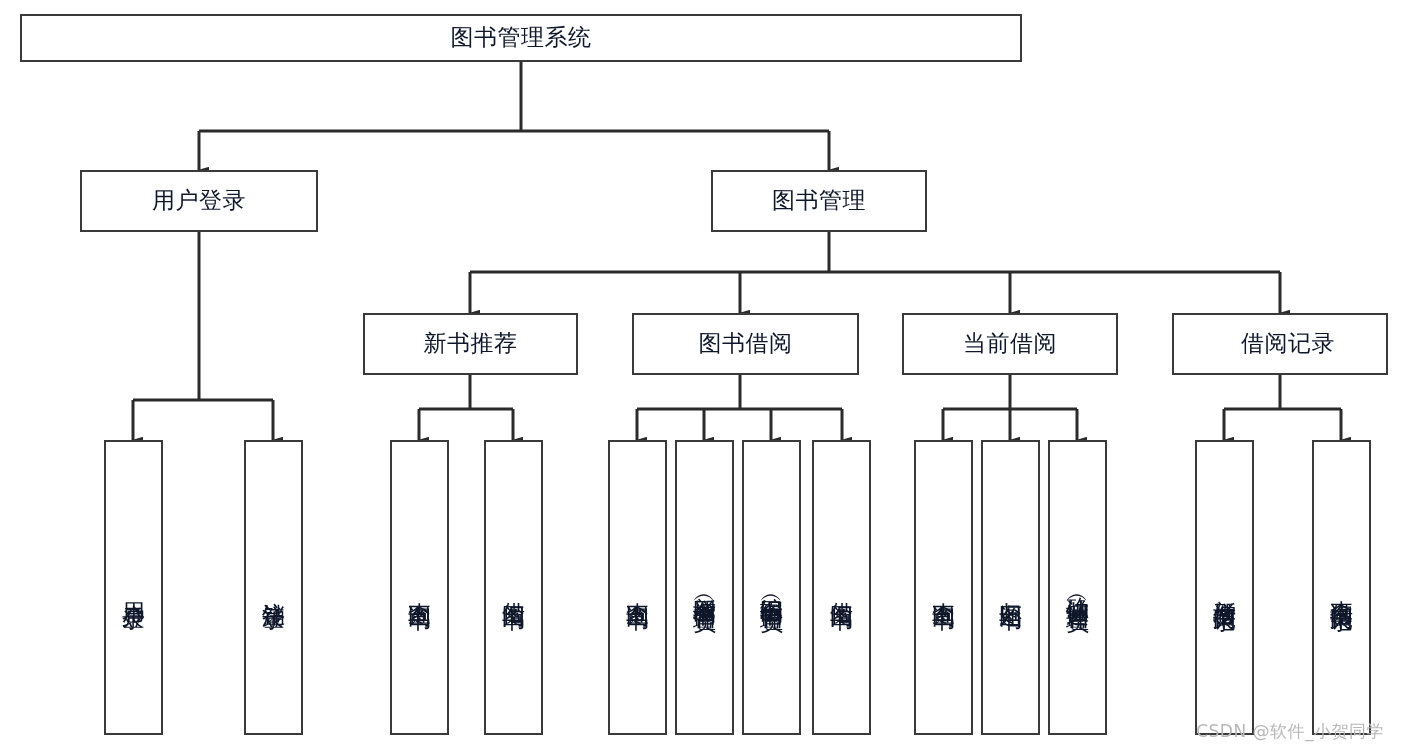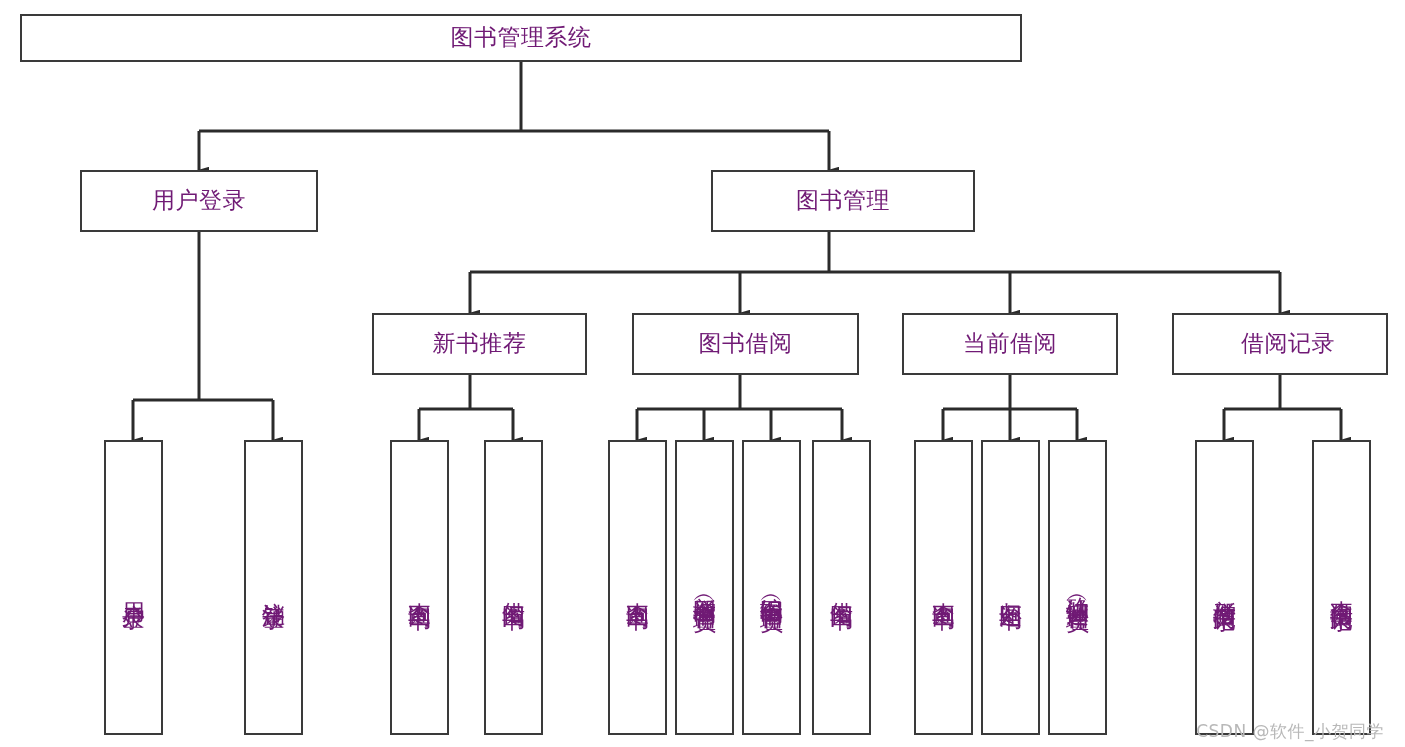--- a/index.html
+++ b/index.html
@@ -25,21 +25,21 @@
     height: 747px;
   }
   .node {
     position: absolute;
     box-sizing: border-box;
     background: #ffffff;
     border: 2px solid #3a3a3a;
     display: flex;
     align-items: center;
     justify-content: center;
-    color: #701a75;
+    color: #0f172a;
   }
   .node-h {
     font-size: 23px;
     line-height: 1.1;
     letter-spacing: 0.5px;
     white-space: nowrap;
   }
   .node-v {
     writing-mode: vertical-rl;
     text-orientation: upright;
@@ -124,25 +124,25 @@
   </svg>
 
   <div class="node node-h" style="left:20px; top:14px; width:1002px; height:48px;">
     <span>图书管理系统</span>
   </div>
 
   <div class="node node-h" style="left:80px; top:170px; width:238px; height:62px;">
     <span>用户登录</span>
   </div>
 
-  <div class="node node-h" style="left:711px; top:170px; width:264px; height:62px;">
+  <div class="node node-h" style="left:711px; top:170px; width:216px; height:62px;">
     <span>图书管理</span>
   </div>
 
-  <div class="node node-h" style="left:372px; top:313px; width:215px; height:62px;">
+  <div class="node node-h" style="left:363px; top:313px; width:215px; height:62px;">
     <span>新书推荐</span>
   </div>
 
   <div class="node node-h" style="left:632px; top:313px; width:227px; height:62px;">
     <span>图书借阅</span>
   </div>
 
   <div class="node node-h" style="left:902px; top:313px; width:216px; height:62px;">
     <span>当前借阅</span>
   </div>

